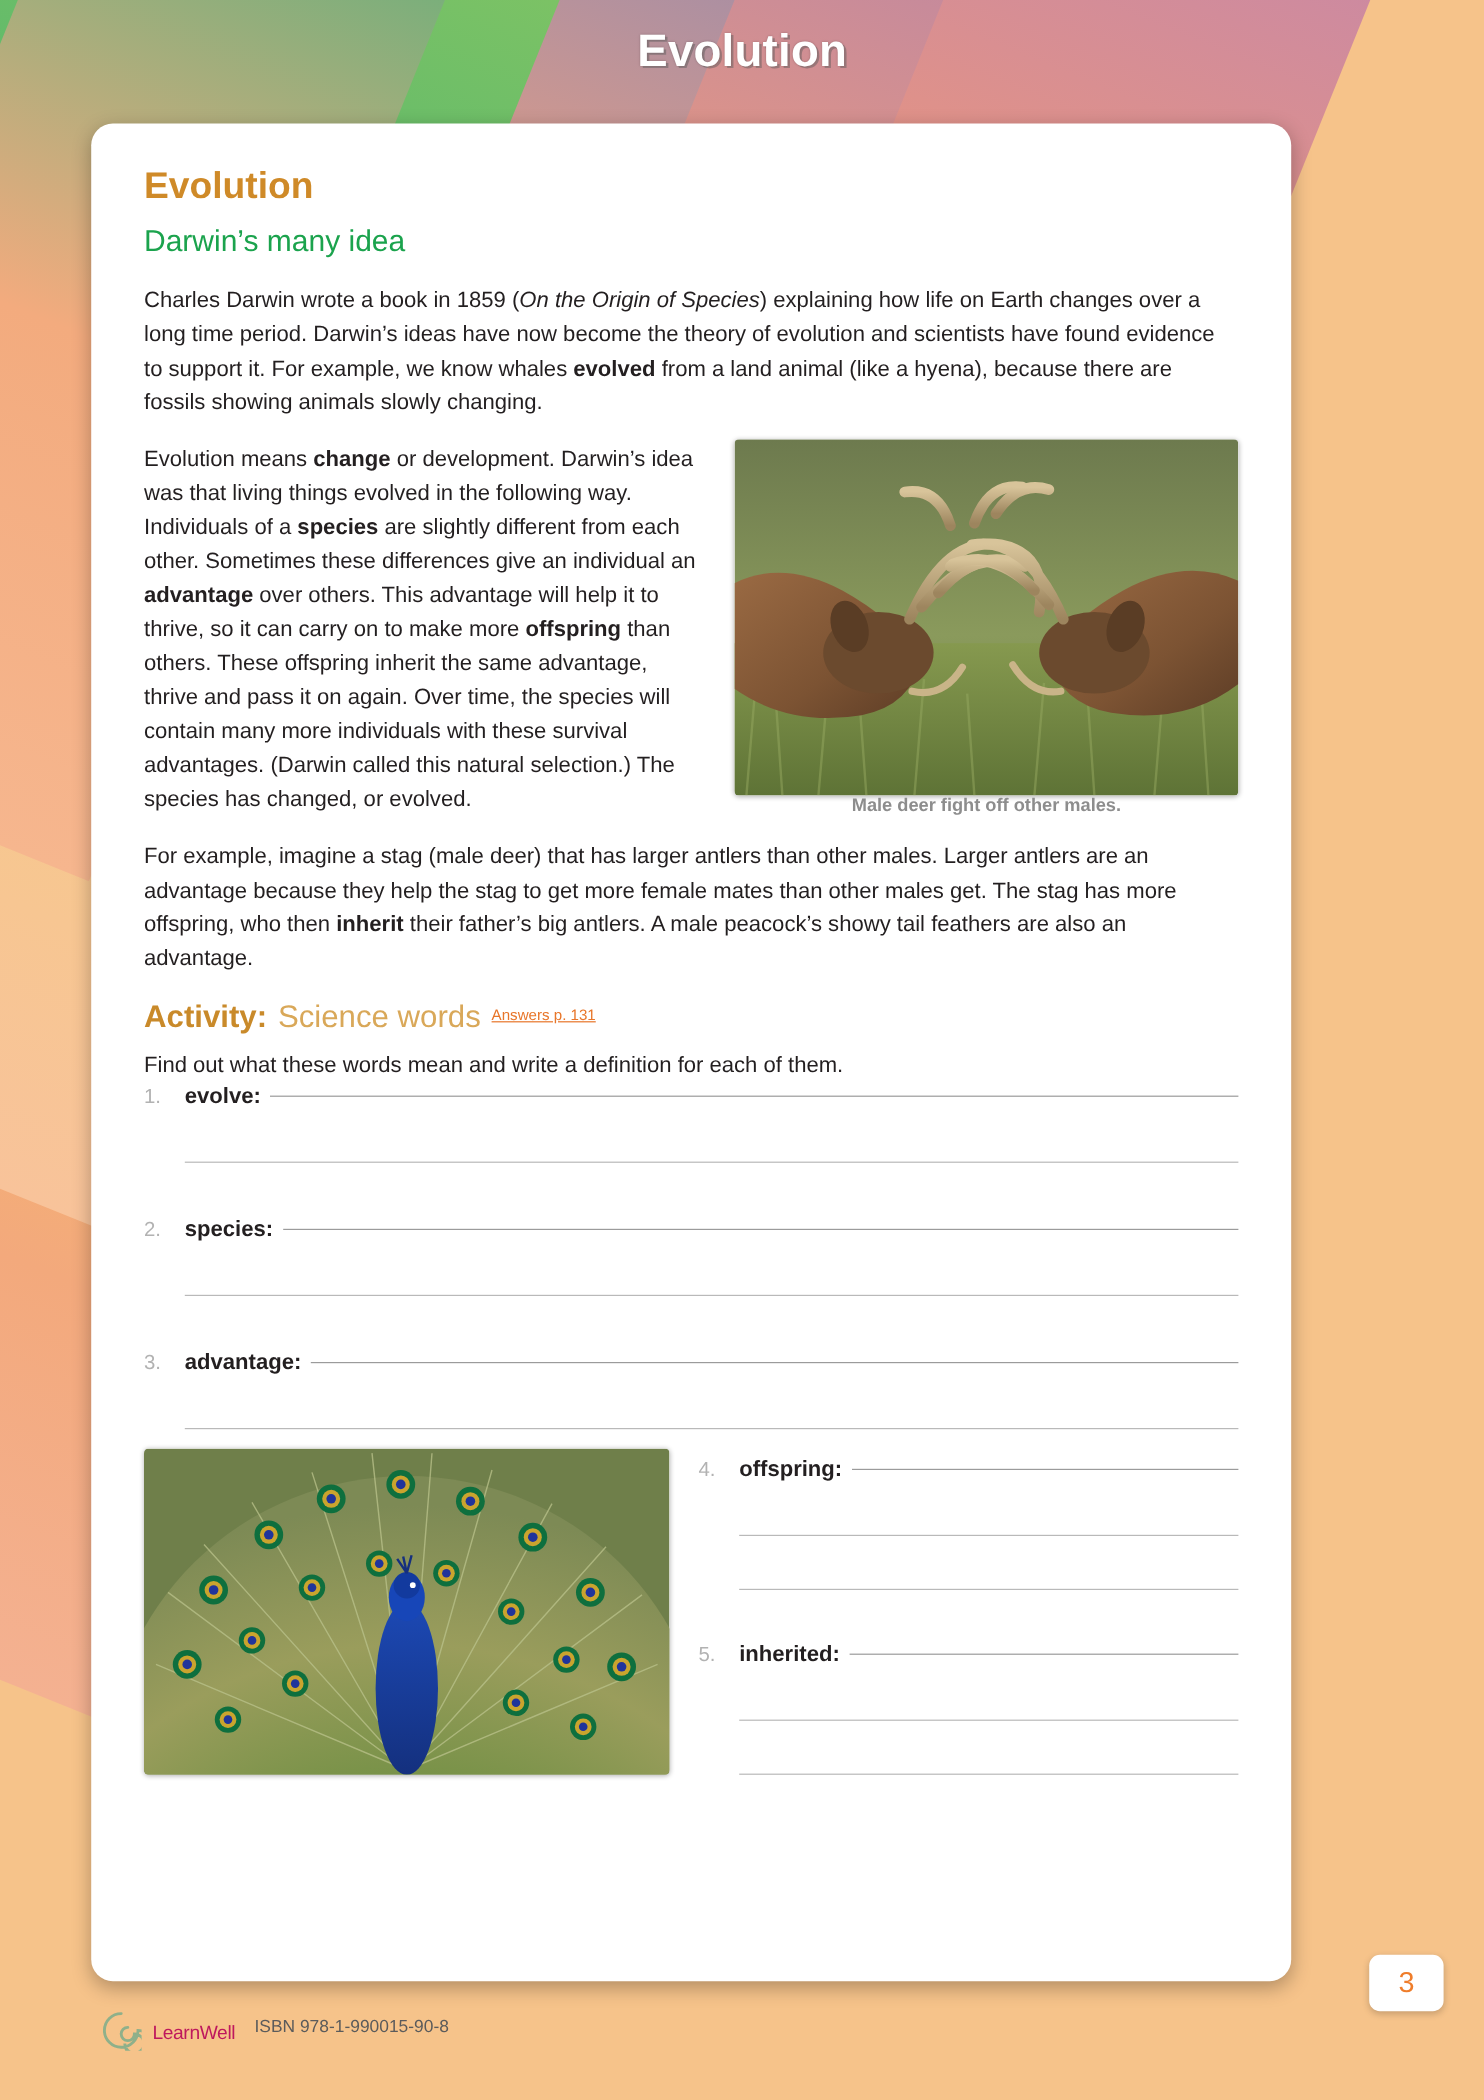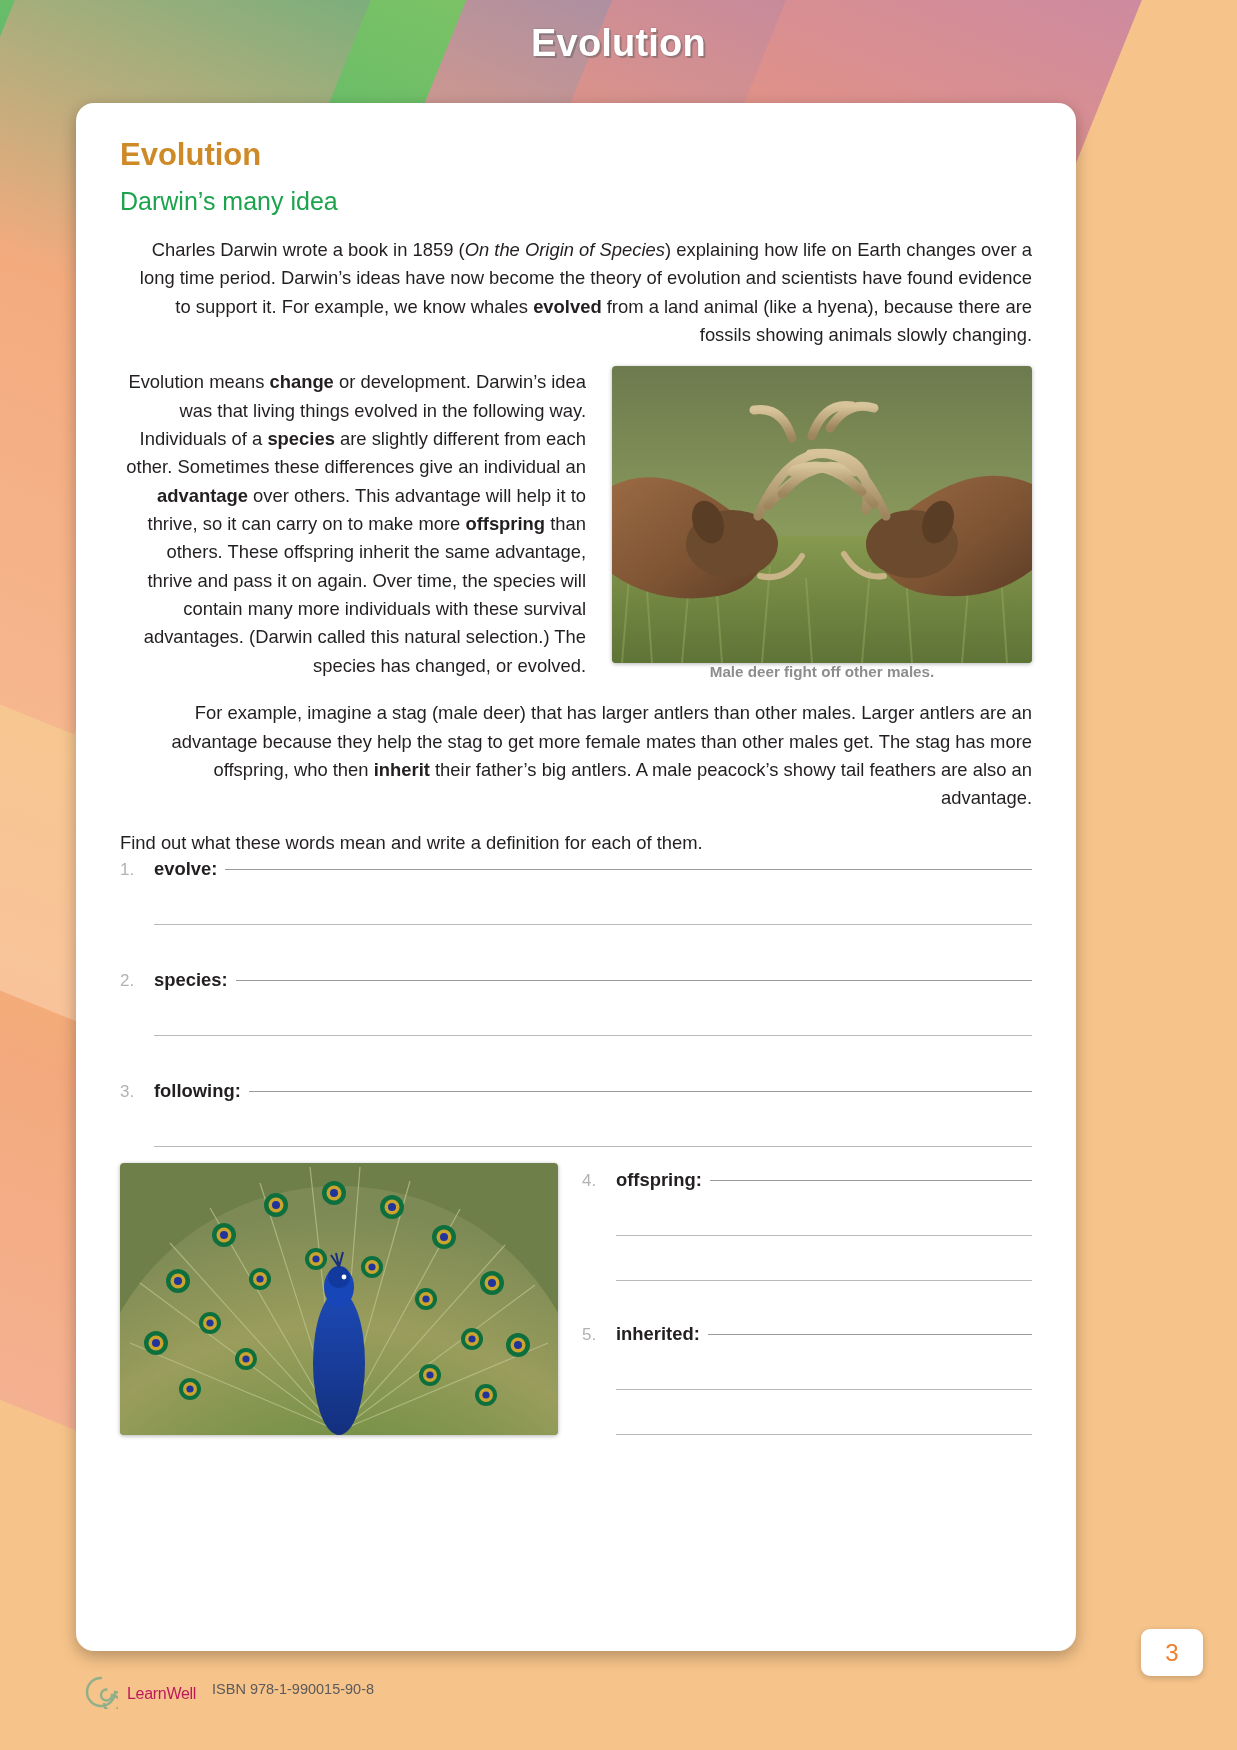--- a/index.html
+++ b/index.html
@@ -60,21 +60,21 @@
     border-radius:18px;
     box-shadow:0 5px 16px rgba(0,0,0,.28);
     padding:34px 44px 0 44px;
   }
 
   h1.section { font-size:31px; color:#cf8a28; margin:0 0 14px 0; font-weight:bold; }
   h2.sub     { font-size:25px; color:#1ba34d; margin:0 0 20px 0; font-weight:normal; }
 
   p.body {
     font-size:18.4px; line-height:1.54; color:#231f20;
-    margin:0 0 19px 0; text-align:right;
+    margin:0 0 19px 0; text-align:left;
   }
   p.body b { font-weight:bold; }
   p.body i { font-style:italic; }
 
   
   .deer-wrap{
     float:right; width:420px; margin:0 0 6px 26px;
     position:relative; top:-2px;
   }
   .photo {
@@ -214,41 +214,46 @@
   </div>
 
   <p class="body">
     <span>Evolution means </span><b>change</b><span> or development. Darwin’s idea was that living things evolved in the following way. Individuals of a </span><b>species</b><span> are slightly different from each other. Sometimes these differences give an individual an </span><b>advantage</b><span> over others. This advantage will help it to thrive, so it can carry on to make more </span><b>offspring</b><span> than others. These offspring inherit the same advantage, thrive and pass it on again. Over time, the species will contain many more individuals with these survival advantages. (Darwin called this natural selection.) The species has changed, or evolved.</span>
   </p>
 
   <p class="body">
     <span>For example, imagine a stag (male deer) that has larger antlers than other males. Larger antlers are an advantage because they help the stag to get more female mates than other males get. The stag has more offspring, who then </span><b>inherit</b><span> their father’s big antlers. A male peacock’s showy tail feathers are also an advantage.</span>
   </p>
 
+  <div class="activity-head">
+    <span class="act-label">Activity:</span>
+    <span class="act-title">Science words</span>
+    <span class="act-answers">Answers p. 131</span>
+  </div>
 
   <div class="instruction">Find out what these words mean and write a definition for each of them.</div>
 
   <div>
     <div class="qitem">
       <span class="qnum">1.</span>
       <span class="qword">evolve:</span>
       <span class="qrule"></span>
     </div>
     <div class="contline" style="margin-top:44px"></div>
 
     <div class="qitem" style="margin-top:44px">
       <span class="qnum">2.</span>
       <span class="qword">species:</span>
       <span class="qrule"></span>
     </div>
     <div class="contline" style="margin-top:44px"></div>
 
     <div class="qitem" style="margin-top:44px">
       <span class="qnum">3.</span>
-      <span class="qword">following:</span>
+      <span class="qword">advantage:</span>
       <span class="qrule"></span>
     </div>
     <div class="contline" style="margin-top:44px"></div>
   </div>
 
   <div class="bottom">
     <div class="peacock-wrap">
       <div class="photo peacock">
         <svg viewBox="0 0 438 272" width="100%" height="100%" preserveAspectRatio="none">
           <defs>

